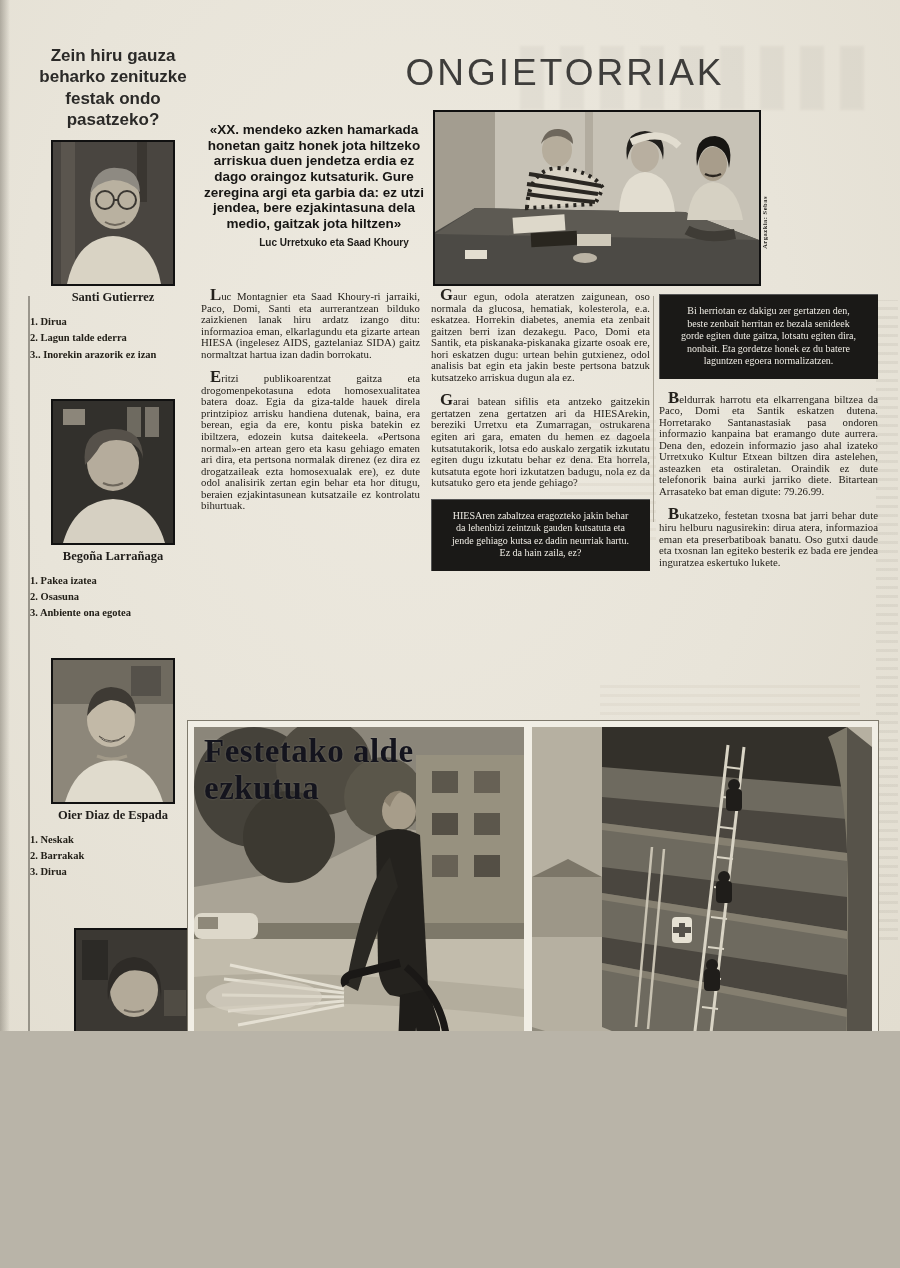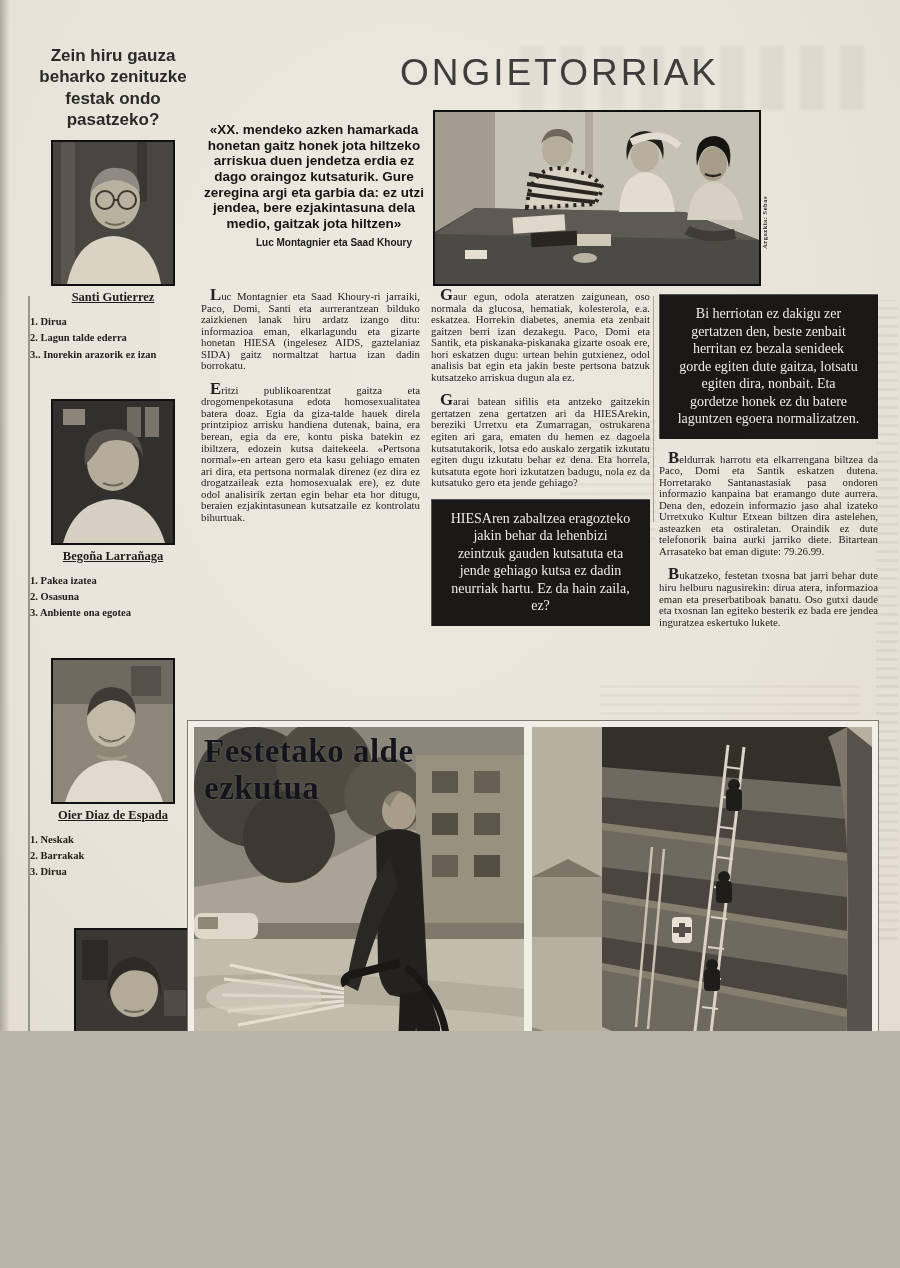--- a/index.html
+++ b/index.html
@@ -22,28 +22,28 @@
         background:repeating-linear-gradient(0deg, rgba(128,108,80,.2) 0 3px, rgba(128,108,80,0) 3px 9px);}
 
   
   .sidebar{position:absolute;left:30px;top:45px;width:166px;}
   .question{font-family:"Liberation Sans", sans-serif;font-weight:bold;font-size:17px;
         line-height:1.25;text-align:center;color:#2b2a28;margin:0 0 10px 0;}
   .entry{margin-bottom:20px;}
   .entry .photo{width:120px;height:142px;margin:0 auto;border:2px solid #111;
         background:#777;display:block;}
   .entry .photo svg{display:block;width:100%;height:100%;}
-  .pname{font-weight:bold;font-size:12.5px;text-align:center;margin-top:4px;color:#1f1d1a;text-decoration:underline;}
+  .pname{font-weight:bold;font-size:12.5px;text-align:center;margin-top:4px;color:#1f1d1a;}
   .answers{font-weight:bold;font-size:10.5px;line-height:1.55;text-align:left;
         margin-top:9px;color:#232019;}
   .entry.e2{margin-top:36px;} .entry.e3{margin-top:36px;}
   .entry.e4{margin-top:48px;padding-left:44px;} .entry.e5{margin-top:44px;}
 
   
-  .main-title{position:absolute;left:400px;top:52px;width:330px;
+  .main-title{position:absolute;left:400px;top:52px;width:330px;text-align:center;
         font-family:"Liberation Sans", sans-serif;font-weight:300;font-size:37px;
         letter-spacing:3px;color:#3e3d3b;}
 
   
   .lead-quote{position:absolute;left:202px;top:122px;width:224px;text-align:center;
         font-family:"Liberation Sans", sans-serif;font-weight:bold;font-size:13.5px;
         line-height:1.16;color:#171614;}
   .lead-attrib{font-size:10px;margin-top:5px;text-align:center;padding-left:40px;color:#1c1b19;}
 
   
@@ -51,21 +51,21 @@
   .top-photo svg{display:block;width:100%;height:100%;}
   .vert-credit{position:absolute;left:761px;top:196px;font-size:6.5px;font-weight:bold;color:#2c2a26;
         writing-mode:vertical-rl;transform:rotate(180deg);letter-spacing:.5px;}
 
   
   .col{position:absolute;width:219px;}
   .col1{left:201px;top:288px;} .col2{left:431px;top:288px;} .col3{left:659px;top:292px;}
   .bodytext{font-size:10.8px;line-height:1.07;text-align:justify;text-indent:9px;
         color:#25221d;margin:0 0 10px 0;}
   .bodytext::first-letter{font-size:1.55em;font-weight:bold;line-height:.8;}
-  .blackbox{background:#1a1917;color:#efece4;font-size:14px;line-height:1.25;
+  .blackbox{background:#1a1917;color:#efece4;font-size:10px;line-height:1.25;
         text-align:center;padding:11px 17px;margin:2px 0 12px 0;box-shadow:1px 1px 0 #555 inset;}
   .colrule{position:absolute;left:653px;top:296px;width:1px;height:226px;background:#aaa496;}
 
   
   .feature{position:absolute;left:187px;top:720px;width:692px;height:488px;
         border:1px solid #7e796c;background:#f1eee5;padding:6px;box-sizing:border-box;
         display:flex;gap:8px;}
   .fphoto{position:relative;height:100%;overflow:hidden;background:#9a9589;}
   .fphoto.left{width:330px;} .fphoto.right{flex:1;}
   .fphoto svg{display:block;width:100%;height:100%;}
@@ -197,21 +197,21 @@
         </svg>
       </span>
 
     </div>
   </div>
 
   <div class="main-title">ONGIETORRIAK</div>
 
   <div class="lead-quote">
     <div>«XX. mendeko azken hamarkada honetan gaitz honek jota hiltzeko arriskua duen jendetza erdia ez dago oraingoz kutsaturik. Gure zeregina argi eta garbia da: ez utzi jendea, bere ezjakintasuna dela medio, gaitzak jota hiltzen»</div>
-    <div class="lead-attrib">Luc Montagnier eta Saad Khoury</div>
+    <div class="lead-attrib">Luc Urretxuko eta Saad Khoury</div>
   </div>
 
   <div class="top-photo">
     <svg viewBox="0 0 324 172" preserveAspectRatio="none">
       <rect width="324" height="172" fill="#c7c2b6"></rect>
       <rect x="0" y="0" width="60" height="172" fill="#a39d90"></rect>
       <rect x="150" y="0" width="8" height="90" fill="#b2ac9f"></rect>
 
       <path d="M0 172 L0 120 L40 96 L250 100 L324 128 L324 172 Z" fill="#4c4a45"></path>
       <path d="M40 96 L250 100 L324 128 L0 122 Z" fill="#5d5a53"></path>
@@ -238,21 +238,21 @@
       <path d="M270 62 Q278 66 286 62" stroke="#2a251f" stroke-width="2.5" fill="none"></path>
       <path d="M252 108 Q256 72 278 70 Q302 72 308 108 Z" fill="#d6d1c3"></path>
       <path d="M252 118 Q270 128 300 122" stroke="#3f3c36" stroke-width="10" fill="none"></path>
     </svg>
   </div>
   <div class="vert-credit">Argazkia: Sebas</div>
 
   <div class="colrule"></div>
 
   <div class="col col1">
-    <p class="bodytext">Luc Montagnier eta Saad Khoury-ri jarraiki, Paco, Domi, Santi eta aurrerantzean bilduko zaizkienen lanak hiru ardatz izango ditu: informazioa eman, elkarlagundu eta gizarte honetan HIESA (ingelesez AIDS, gaztelaniaz SIDA) gaitz normaltzat hartua izan dadin borrokatu.</p>
+    <p class="bodytext">Luc Montagnier eta Saad Khoury-ri jarraiki, Paco, Domi, Santi eta aurrerantzean bilduko zaizkienen lanak hiru ardatz izango ditu: informazioa eman, elkarlagundu eta gizarte artean HIESA (ingelesez AIDS, gaztelaniaz SIDA) gaitz normaltzat hartua izan dadin borrokatu.</p>
     <p class="bodytext">Eritzi publikoarentzat gaitza eta drogomenpekotasuna edota homosexualitatea batera doaz. Egia da giza-talde hauek direla printzipioz arrisku handiena dutenak, baina, era berean, egia da ere, kontu piska batekin ez ibiltzera, edozein kutsa daitekeela. «Pertsona normal»-en artean gero eta kasu gehiago ematen ari dira, eta pertsona normalak direnez (ez dira ez drogatzaileak ezta homosexualak ere), ez dute odol analisirik zertan egin behar eta hor ditugu, beraien ezjakintasunean kutsatzaile ez kontrolatu bihurtuak.</p>
   </div>
 
   <div class="col col2">
     <p class="bodytext">Gaur egun, odola ateratzen zaigunean, oso normala da glucosa, hematiak, kolesterola, e.a. eskatzea. Horrekin diabetes, anemia eta zenbait gaitzen berri izan dezakegu. Paco, Domi eta Santik, eta piskanaka-piskanaka gizarte osoak ere, hori eskatzen dugu: urtean behin gutxienez, odol analisis bat egin eta jakin beste pertsona batzuk kutsatzeko arriskua dugun ala ez.</p>
     <p class="bodytext">Garai batean sifilis eta antzeko gaitzekin gertatzen zena gertatzen ari da HIESArekin, bereziki Urretxu eta Zumarragan, ostrukarena egiten ari gara, ematen du hemen ez dagoela kutsatutakorik, lotsa edo auskalo zergatik izkutatu egiten dugu izkutatu behar ez dena. Eta horrela, kutsatuta egote hori izkutatzen badugu, nola ez da kutsatuko gero eta jende gehiago?</p>
     <div class="blackbox">HIESAren zabaltzea eragozteko jakin behar da lehenbizi zeintzuk gauden kutsatuta eta jende gehiago kutsa ez dadin neurriak hartu. Ez da hain zaila, ez?</div>
   </div>
 
   <div class="col col3">

